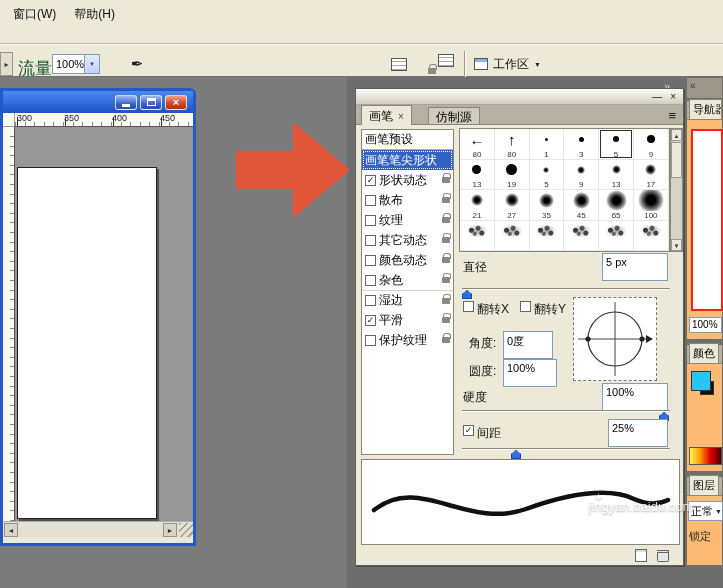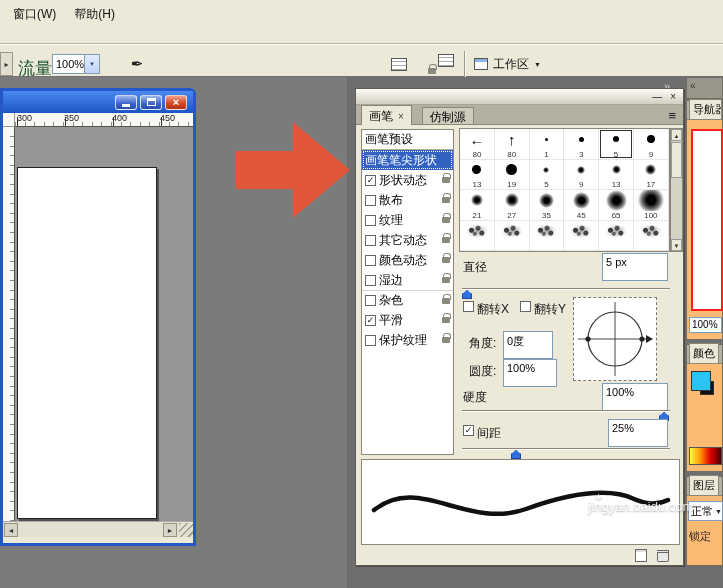--- a/index.html
+++ b/index.html
@@ -54,21 +54,21 @@
   .grip{position:absolute;right:0;top:1px;width:14px;height:14px;background:repeating-linear-gradient(135deg,#a8a494 0 2px,transparent 2px 5px)}
 
   
   .redarrow{left:236px;top:122px}
 
   
   .bpanel{left:355px;top:88px;width:329px;height:478px;background:#ece9d8;border:1px solid #5f5d52;box-shadow:1px 1px 0 rgba(0,0,0,.3)}
   .ptitle{height:16px;background:linear-gradient(#fdfcf8,#d2cec0);border-bottom:1px solid #a8a496;display:flex;justify-content:flex-end;align-items:center;gap:8px;padding-right:7px}
   .pbtn{font-size:10px;line-height:1;color:#222}
   .ptabs{height:20px;background:#b4b0a2;display:flex;align-items:flex-end;padding-left:5px;border-bottom:1px solid #8a8678;position:relative}
-  .ptab{height:17px;padding:2px 7px 0;font-size:12px;background:#cfcbbd;border:1px solid #8a8678;border-bottom:none;margin-right:10px;display:flex;gap:5px;align-items:center;white-space:nowrap}
+  .ptab{height:17px;padding:2px 7px 0;font-size:12px;background:#cfcbbd;border:1px solid #8a8678;border-bottom:none;margin-right:16px;display:flex;gap:5px;align-items:center;white-space:nowrap}
   .ptab.active{background:#ece9d8;height:20px;margin-bottom:-1px}
   .tabx{font-size:10px;color:#444}
   .pmenu{position:absolute;right:7px;top:3px;font-size:13px;color:#222}
 
   .blist{position:absolute;left:5px;top:40px;width:93px;height:326px;background:#fff;border:1px solid #8a8678;font-size:12px;overflow:hidden}
   .brow{height:20px;display:flex;align-items:center;padding:0 3px;gap:3px;white-space:nowrap}
   .brow.presets{border-bottom:1px solid #b4b0a2}
   .brow.tipshape{background:#3263c3;color:#fff;outline:1px dotted #fff;outline-offset:-2px}
   .optlabel{overflow:hidden}
   .brow .lock{margin-left:auto}
@@ -254,26 +254,26 @@
             <span class="optlabel" data-name="option-label">其它动态</span>
             <span class="lock" data-name="lock-icon"></span>
           </div>
           <div class="brow opt" data-name="brush-option-row">
             <span class="cb" data-name="checkbox"></span>
             <span class="optlabel" data-name="option-label">颜色动态</span>
             <span class="lock" data-name="lock-icon"></span>
           </div>
           <div class="brow opt" data-name="brush-option-row">
             <span class="cb" data-name="checkbox"></span>
+            <span class="optlabel" data-name="option-label">杂色</span>
+            <span class="lock" data-name="lock-icon"></span>
+          </div>
+          <div class="brow opt" data-name="brush-option-row">
+            <span class="cb" data-name="checkbox"></span>
             <span class="optlabel" data-name="option-label">湿边</span>
-            <span class="lock" data-name="lock-icon"></span>
-          </div>
-          <div class="brow opt" data-name="brush-option-row">
-            <span class="cb" data-name="checkbox"></span>
-            <span class="optlabel" data-name="option-label">杂色</span>
             <span class="lock" data-name="lock-icon"></span>
           </div>
           <div class="brow opt" data-name="brush-option-row">
             <span class="cb" data-name="checkbox">✓</span>
             <span class="optlabel" data-name="option-label">平滑</span>
             <span class="lock" data-name="lock-icon"></span>
           </div>
           <div class="brow opt" data-name="brush-option-row">
             <span class="cb" data-name="checkbox"></span>
             <span class="optlabel" data-name="option-label">保护纹理</span>

